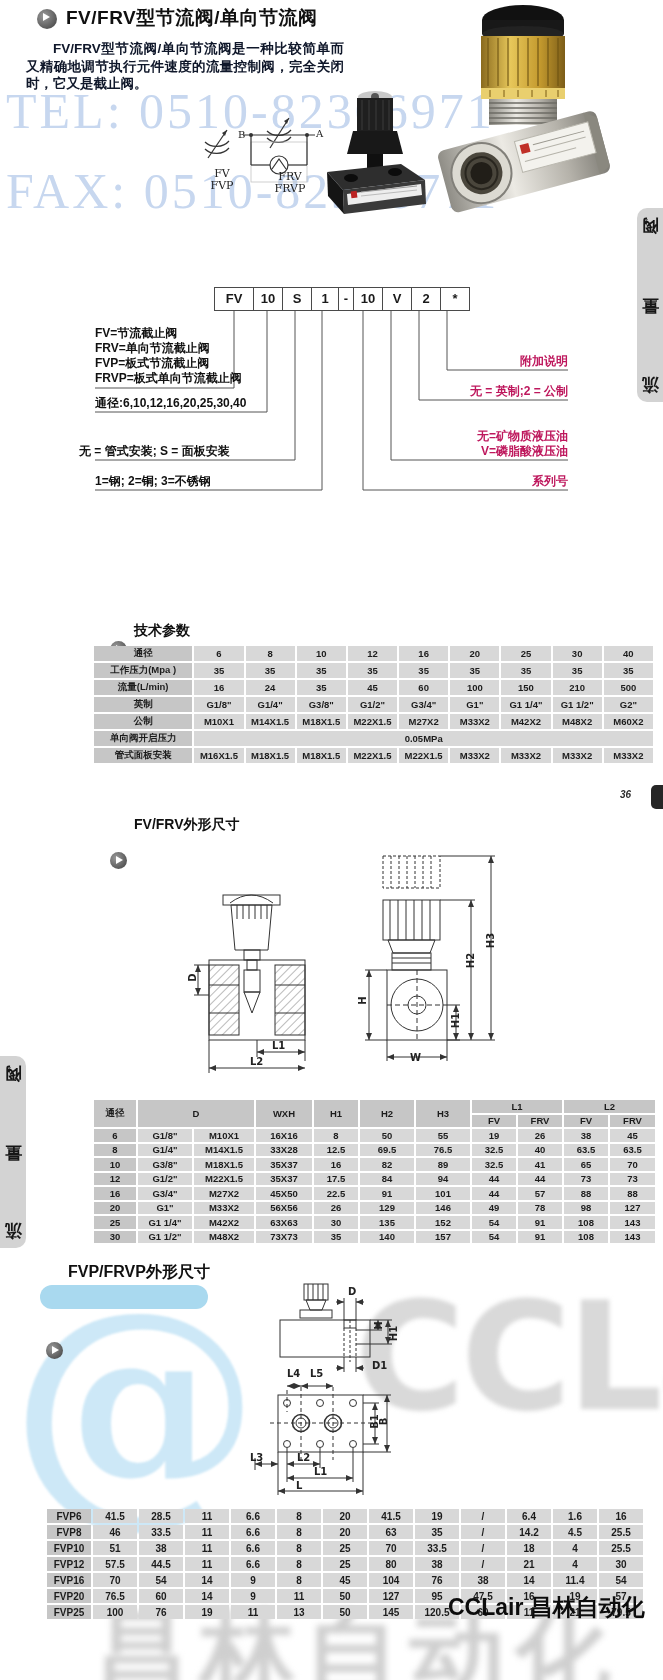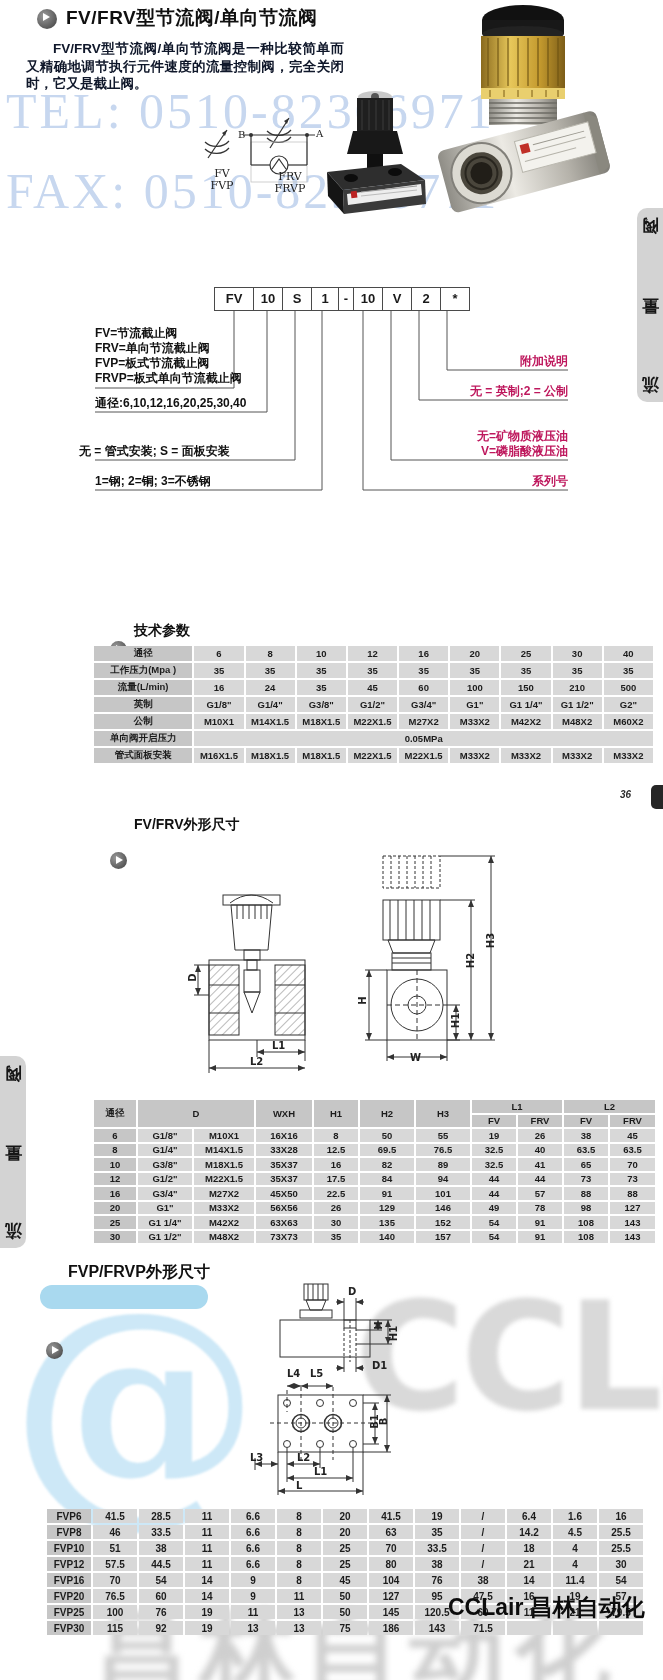--- a/index.html
+++ b/index.html
@@ -768,35 +768,20 @@
           <td>11</td>
           <td>13</td>
           <td>50</td>
           <td>145</td>
           <td>120.5</td>
           <td>60</td>
           <td>11</td>
           <td>21</td>
           <td>79.5</td>
         </tr>
-        <tr>
-          <td class="hd">FVP30</td>
-          <td>115</td>
-          <td>92</td>
-          <td>19</td>
-          <td>13</td>
-          <td>13</td>
-          <td>75</td>
-          <td>186</td>
-          <td>143</td>
-          <td>71.5</td>
-          <td></td>
-          <td></td>
-          <td></td>
-        </tr>
       </tbody>
   </table>
 
   <div class="abs brand-stamp" style="left:448px;top:1592px;">CCLair 昌林自动化</div>
 
   <div class="abs vtab left" style="left:0;top:1056px;height:180px;">
     <span>阀</span>
     <span>量</span>
     <span>流</span>
   </div>

